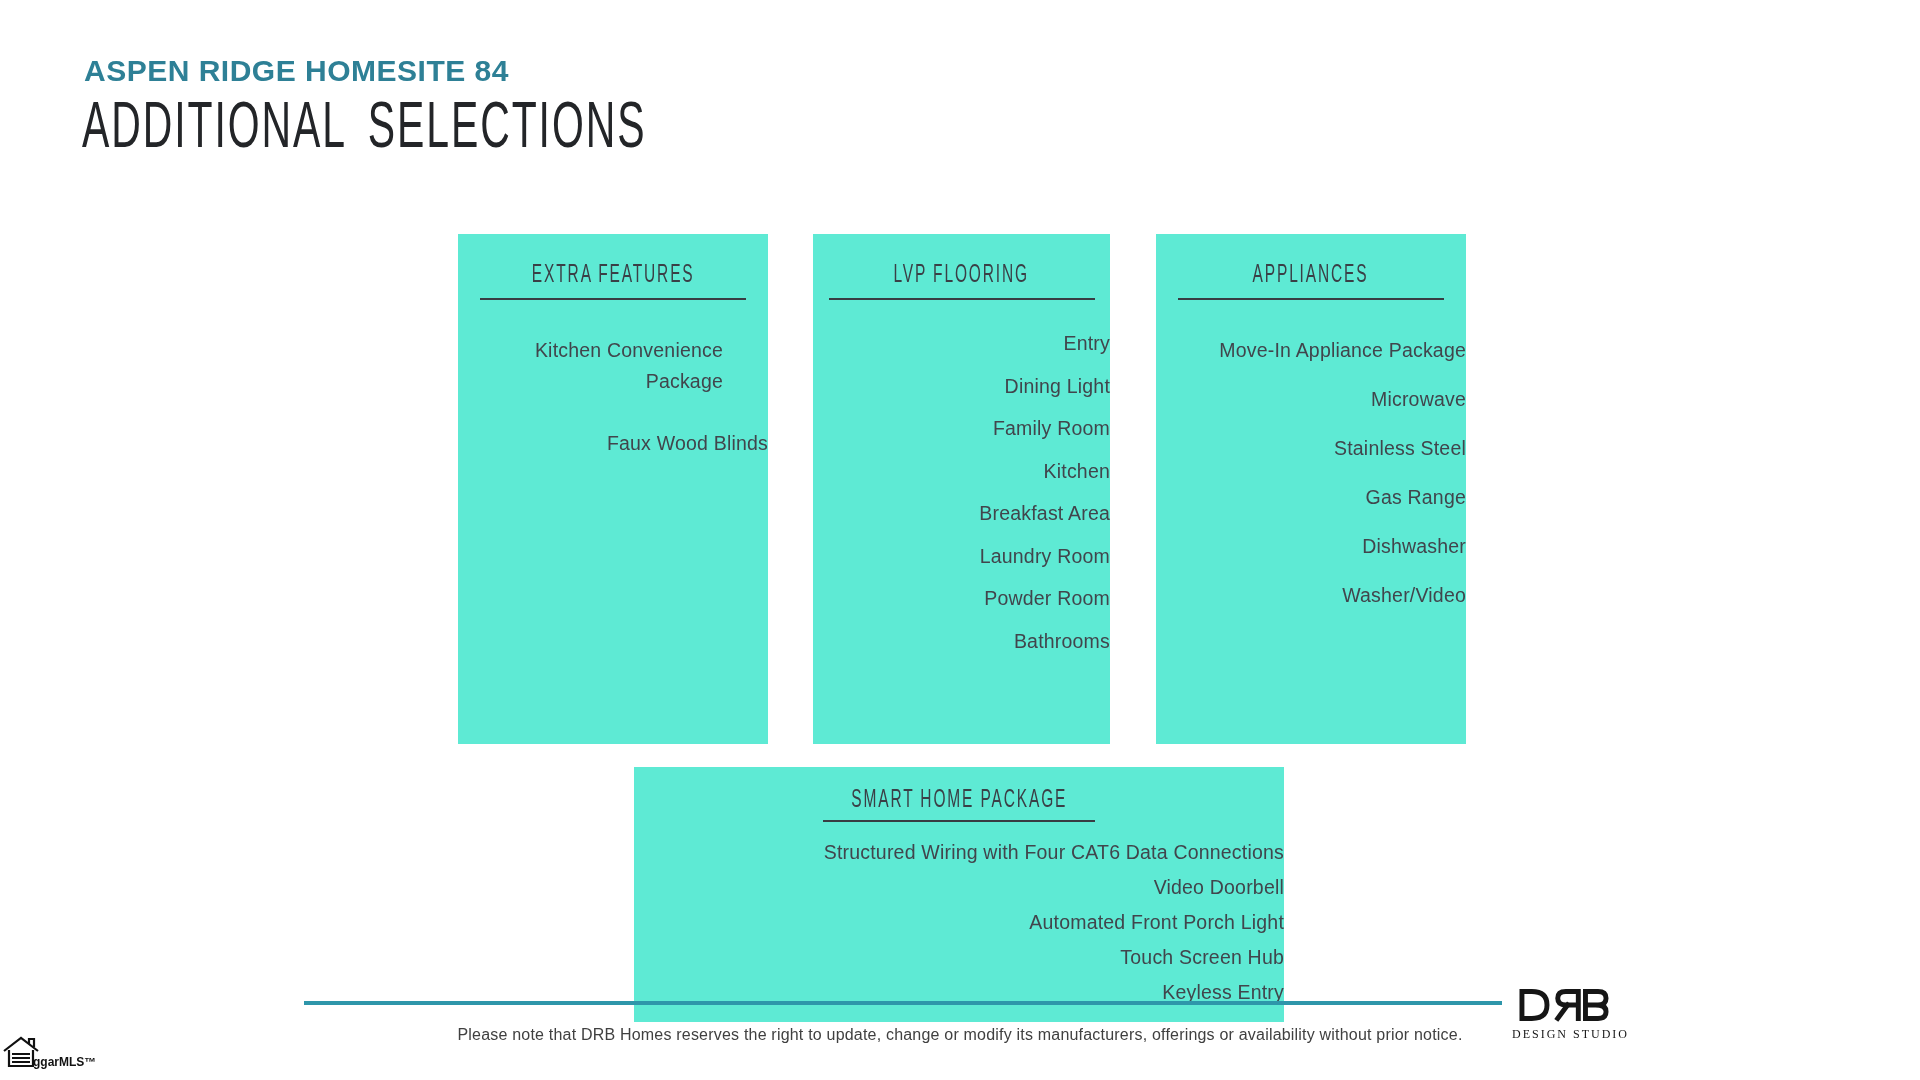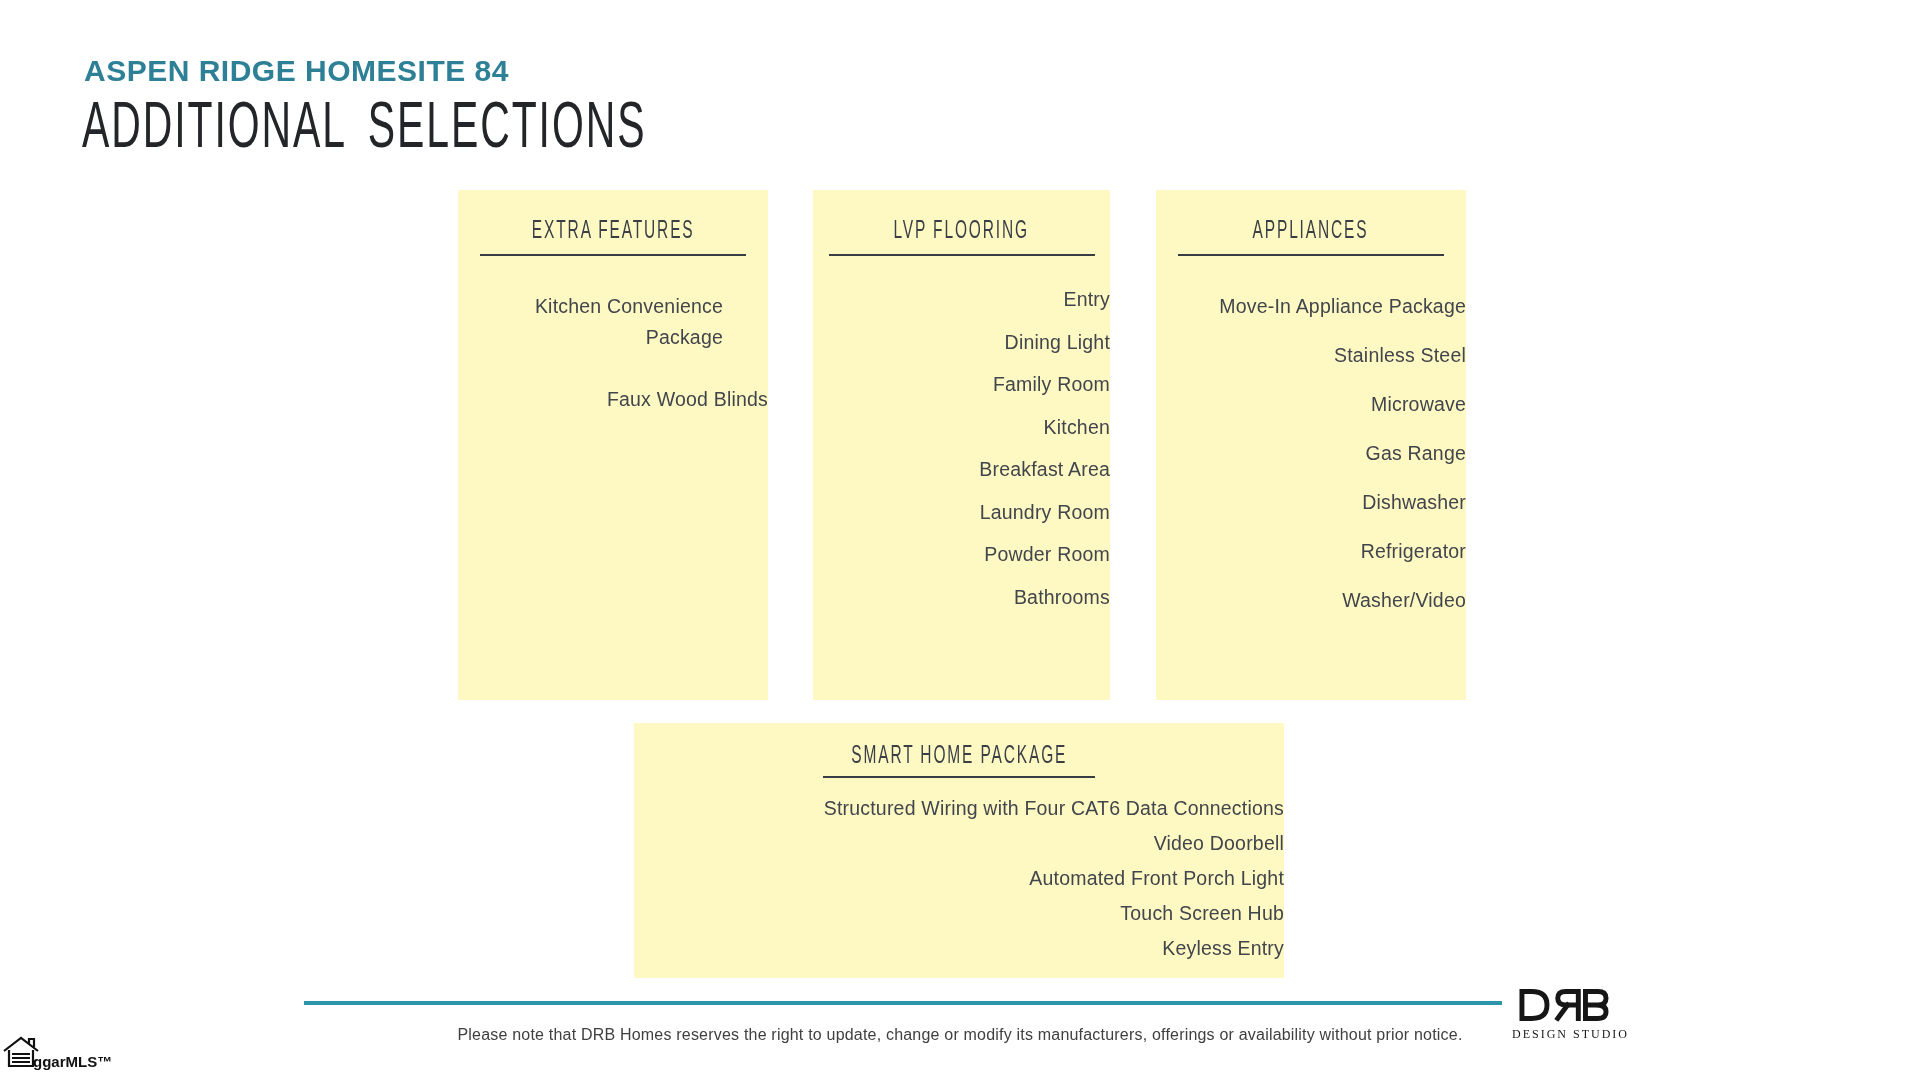--- a/index.html
+++ b/index.html
@@ -24,21 +24,22 @@
     font-size:64px;font-weight:400;line-height:66px;
     letter-spacing:3px;word-spacing:14px;
     color:#232528;
     transform:scaleX(0.64);transform-origin:left top;
     white-space:nowrap;
   }
 
   
   .box{
     position:absolute;
-    background:#fef9c3;
+    background:#5eead4;
+    margin-top:44px;
   }
   .box1{left:458px;top:190px;width:310px;height:510px;}
   .box2{left:813px;top:190px;width:297px;height:510px;}
   .box3{left:1156px;top:190px;width:310px;height:510px;}
   .box4{left:634px;top:723px;width:650px;height:255px;}
 
   .box-header{margin-top:24px;text-align:center;line-height:30px;height:30px;}
   .box4 .box-header{margin-top:16px;}
   .box-title{
     display:inline-block;
@@ -93,21 +94,21 @@
     font-family:"Liberation Serif", serif;
     font-size:12px;letter-spacing:2px;white-space:nowrap;
     margin-top:1px;
   }
   .mls-logo{
     position:absolute;left:2px;top:1036px;
     display:flex;align-items:flex-end;
     color:#121212;
   }
   .mls-text{
-    font-size:15px;font-weight:600;letter-spacing:0;
+    font-size:12px;font-weight:600;letter-spacing:0;
     margin-left:-7px;line-height:20px;
   }
 </style>
 </head>
 <body>
 
 <div class="stage">
 
   <div class="subtitle">ASPEN RIDGE HOMESITE 84</div>
   <div class="title-wrap">
@@ -142,25 +143,24 @@
     </div>
   </div>
 
   <div class="box box3">
     <div class="box-header">
       <span class="box-title">APPLIANCES</span>
     </div>
     <div class="box-rule"></div>
     <div class="items">
       <div class="item">Move-In Appliance Package</div>
+      <div class="item">Microwave</div>
       <div class="item">Stainless Steel</div>
-      <div class="item">Microwave</div>
       <div class="item">Gas Range</div>
       <div class="item">Dishwasher</div>
-      <div class="item">Refrigerator</div>
       <div class="item">Washer/Video</div>
     </div>
   </div>
 
   <div class="box box4">
     <div class="box-header">
       <span class="box-title">SMART HOME PACKAGE</span>
     </div>
     <div class="box-rule"></div>
     <div class="items">

